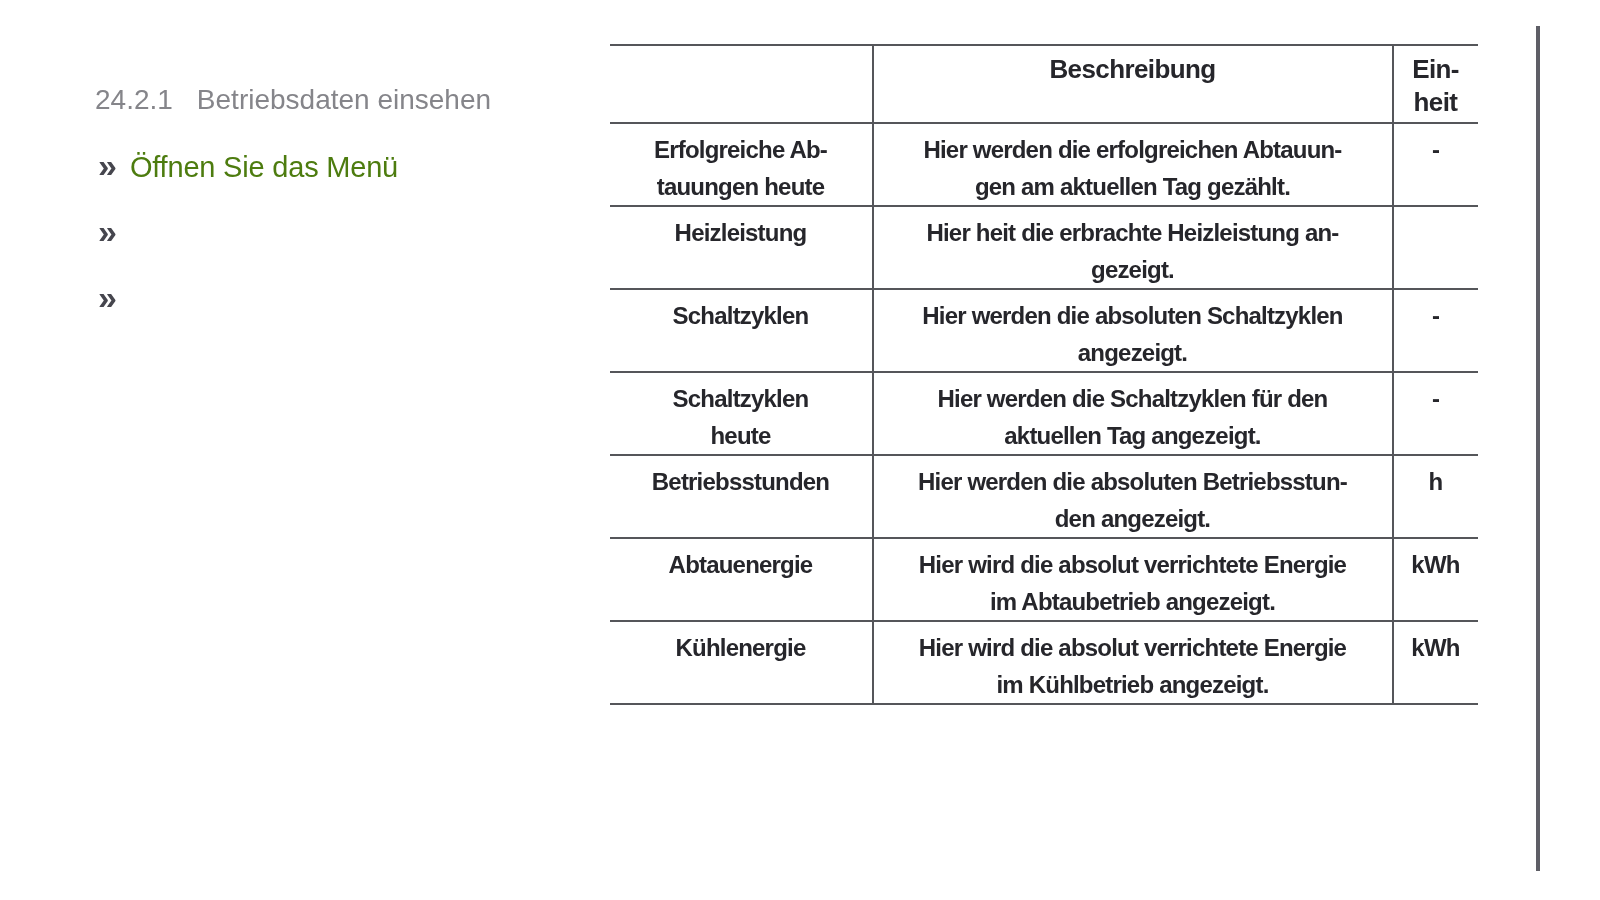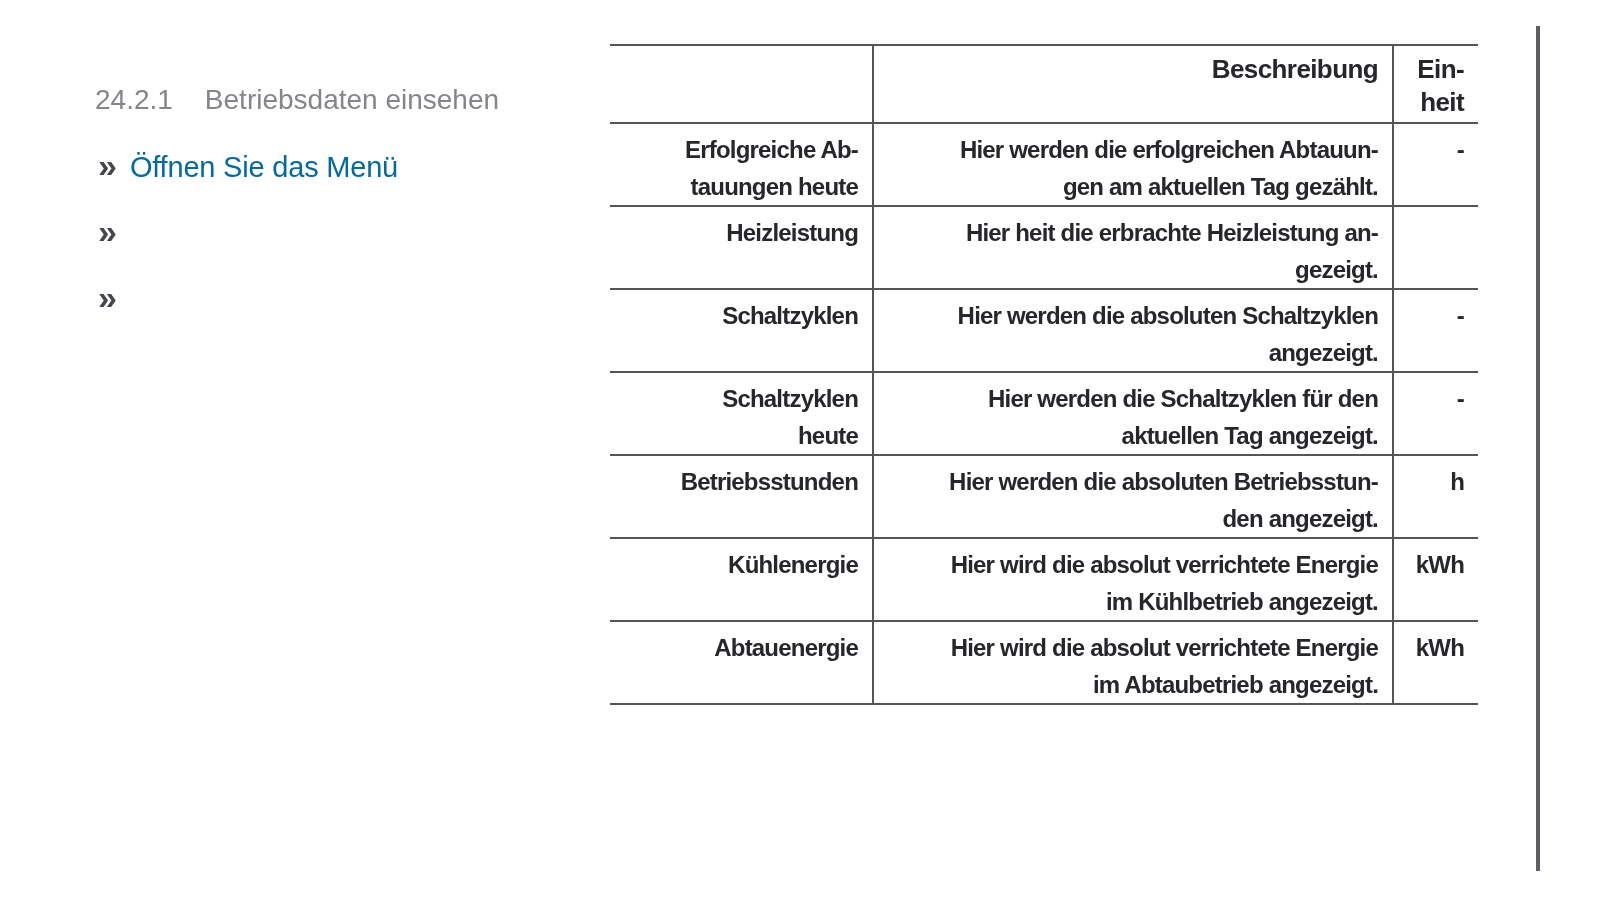--- a/index.html
+++ b/index.html
@@ -20,21 +20,21 @@
   .section-heading {
     position: absolute;
     left: 95px;
     top: 84px;
     font-size: 28px;
     line-height: 32px;
     color: #85858a;
     white-space: nowrap;
   }
   .section-heading .section-title {
-    margin-left: 32px;
+    margin-left: 24px;
   }
   .step {
     position: absolute;
     left: 98px;
     display: flex;
     align-items: baseline;
     white-space: nowrap;
   }
   .step-1 { top: 146px; }
   .step-2 { top: 212px; }
@@ -42,40 +42,40 @@
   .chev {
     font-size: 34px;
     font-weight: 700;
     color: #46464e;
     margin-right: 15px;
     letter-spacing: -2px;
   }
   .step-label {
     font-size: 29px;
     line-height: 36px;
-    color: #0369a1;
+    color: #4d7c0f;
     letter-spacing: -0.2px;
   }
 
   
   table.data-table {
     position: absolute;
     left: 610px;
     top: 44px;
     width: 868px;
     border-collapse: collapse;
     table-layout: fixed;
   }
   .data-table col.c1 { width: 263px; }
   .data-table col.c2 { width: 520px; }
   .data-table col.c3 { width: 85px; }
   .data-table th, .data-table td {
     box-sizing: border-box;
     vertical-align: top;
-    text-align: right;
+    text-align: center;
     padding: 7px 14px 0 13px;
     white-space: pre-line;
     font-weight: 700;
     color: #26262b;
     border-bottom: 2px solid #55565a;
   }
   .data-table th {
     height: 78px;
     border-top: 2px solid #55565a;
     font-size: 26px;
@@ -164,29 +164,29 @@
 aktuellen Tag angezeigt.</td>
         <td class="col-unit">-</td>
       </tr>
       <tr>
         <td class="col-feat">Betriebsstunden</td>
         <td class="col-desc">Hier werden die absoluten Betriebsstun-
 den angezeigt.</td>
         <td class="col-unit">h</td>
       </tr>
       <tr>
+        <td class="col-feat">Abtauenergie</td>
+        <td class="col-desc">Hier wird die absolut verrichtete Energie
+im Abtaubetrieb angezeigt.</td>
+        <td class="col-unit">kWh</td>
+      </tr>
+      <tr>
         <td class="col-feat">Kühlenergie</td>
         <td class="col-desc">Hier wird die absolut verrichtete Energie
 im Kühlbetrieb angezeigt.</td>
-        <td class="col-unit">kWh</td>
-      </tr>
-      <tr>
-        <td class="col-feat">Abtauenergie</td>
-        <td class="col-desc">Hier wird die absolut verrichtete Energie
-im Abtaubetrieb angezeigt.</td>
         <td class="col-unit">kWh</td>
       </tr>
     </tbody>
   </table>
 
   <div class="revision-bar"></div>
 
 </div>
 
 </body></html>

